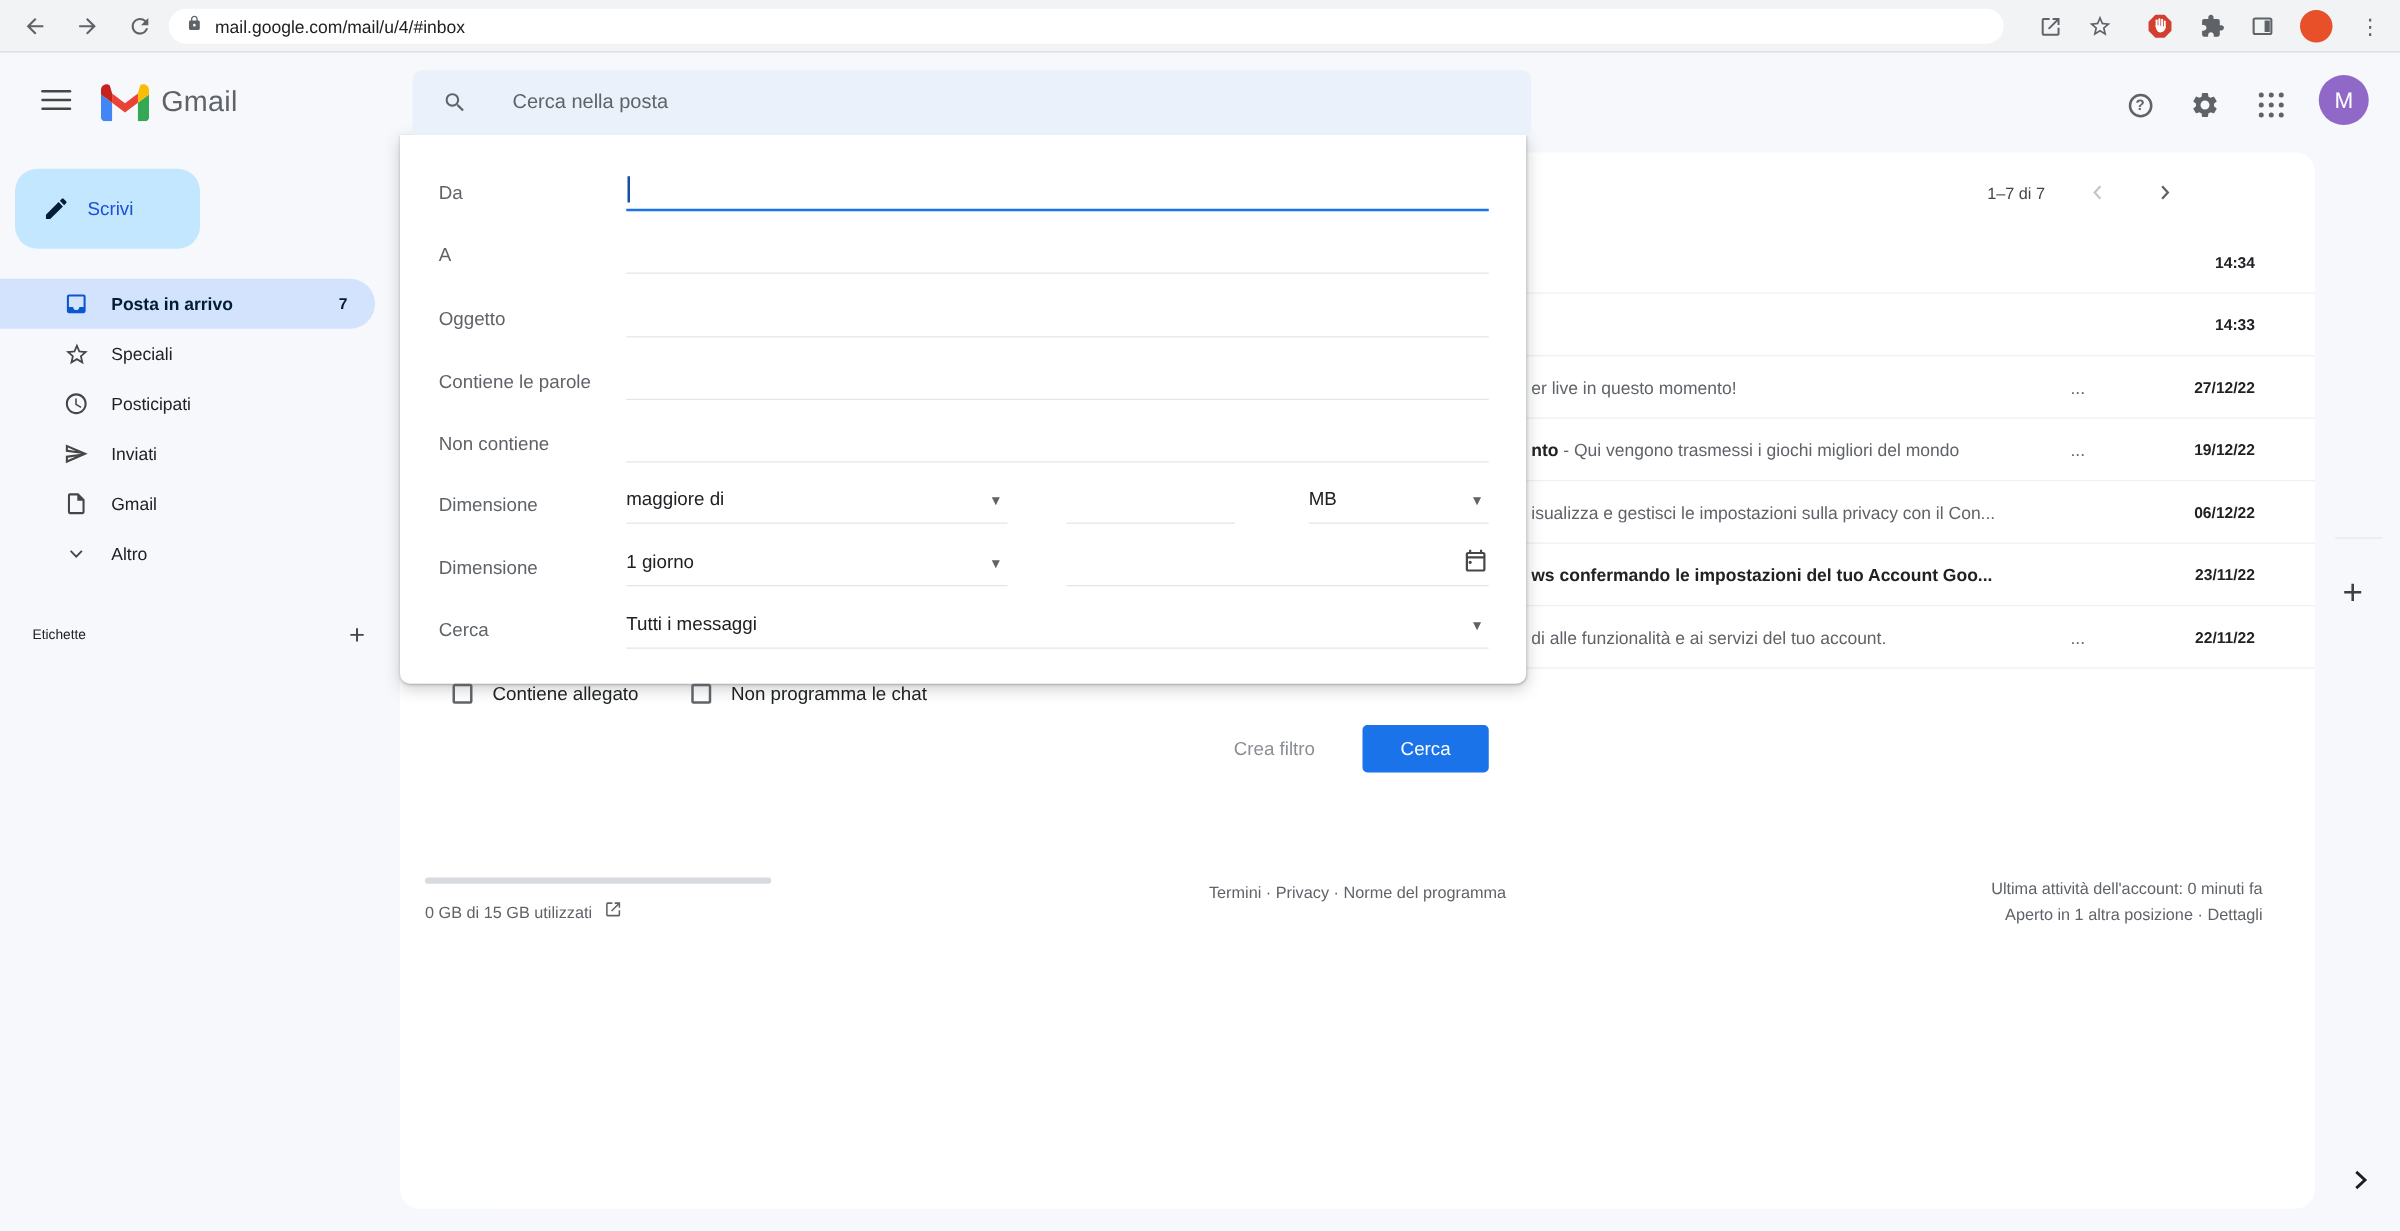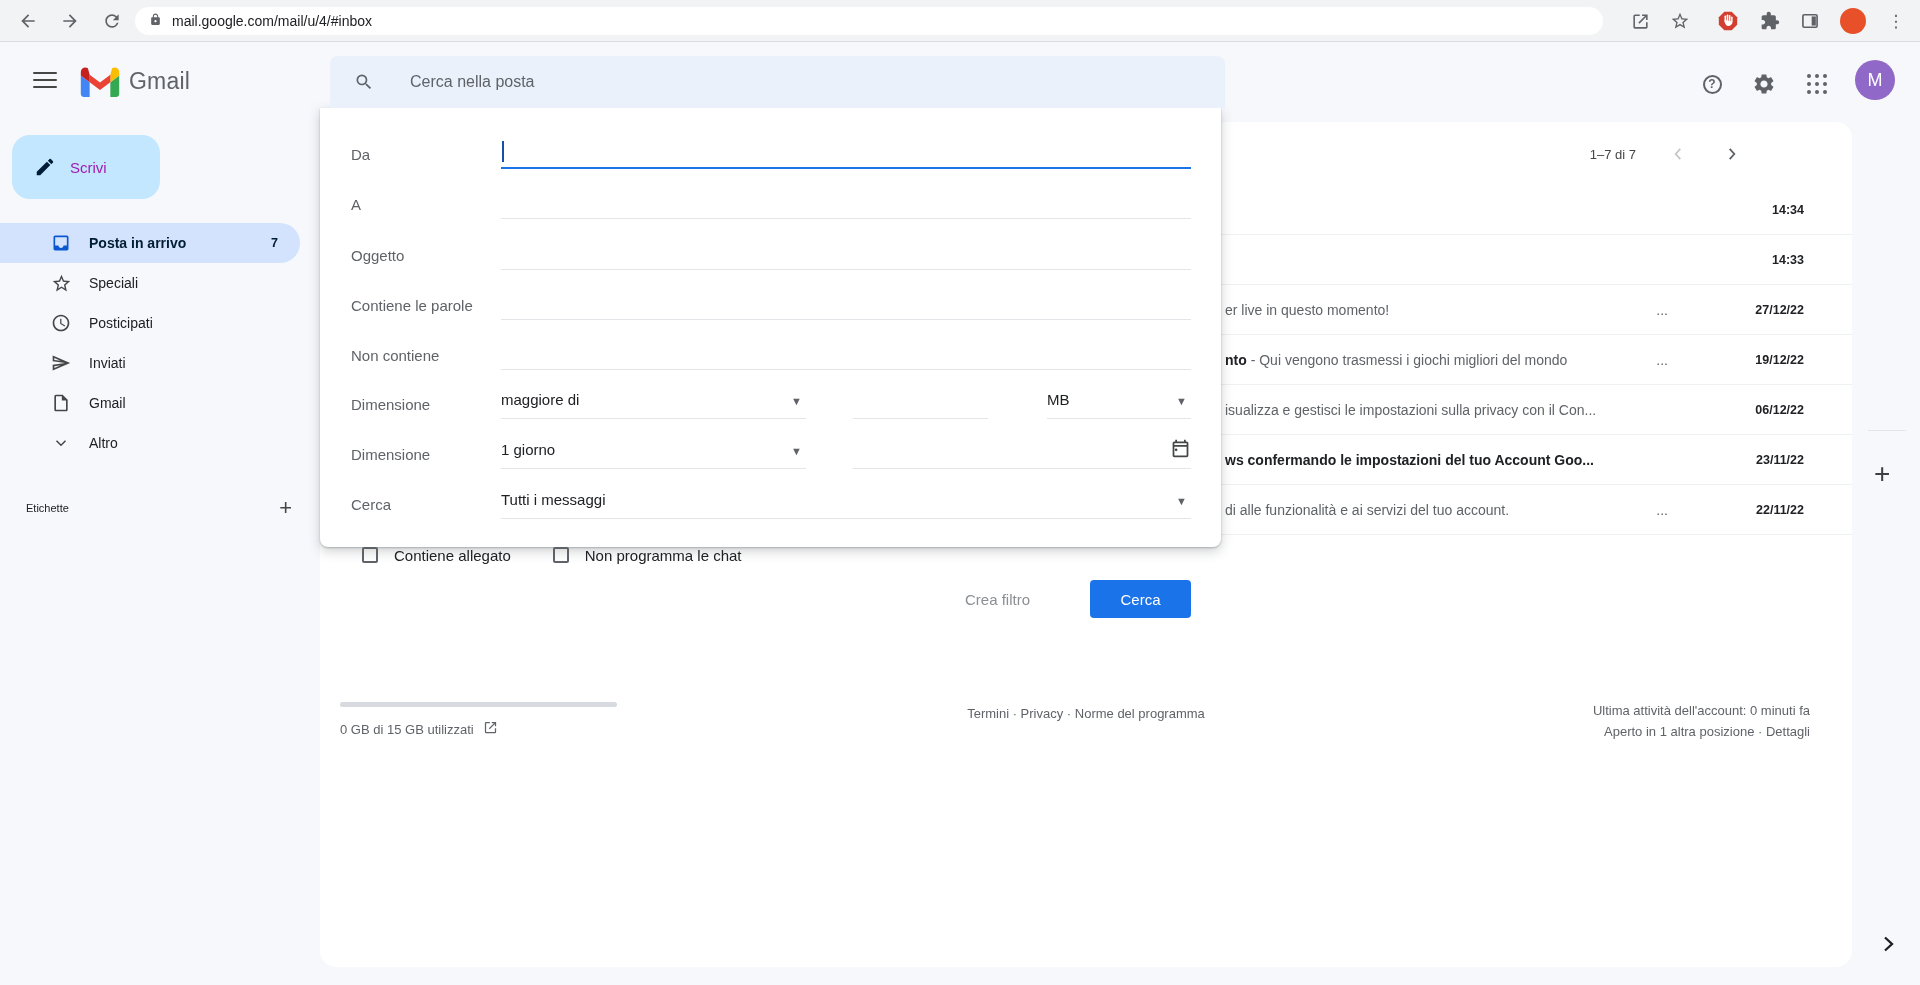--- a/index.html
+++ b/index.html
@@ -33,21 +33,21 @@
   .help-ring { width:19px; height:19px; border:2px solid #5f6368; border-radius:50%; font-size:12px;
                font-weight:bold; color:#5f6368; display:flex; align-items:center; justify-content:center; }
   .grid9 { display:grid; grid-template-columns:repeat(3,5px); grid-template-rows:repeat(3,5px); gap:3px; }
   .grid9 i { width:4.5px; height:4.5px; border-radius:50%; background:#5f6368; }
   .avatar { position:absolute; left:1855px; top:60px; width:40px; height:40px; border-radius:50%;
             background:#9068c8; color:#fff; font-size:18px; display:flex; align-items:center; justify-content:center; }
 
   
   .compose { position:absolute; left:12px; top:135px; width:148px; height:64px; background:#c2e7ff;
              border-radius:18px; display:flex; align-items:center; padding-left:22px; cursor:pointer; }
-  .compose-label { font-size:15px; font-weight:500; color:#a21caf; margin-left:14px; }
+  .compose-label { font-size:15px; font-weight:500; color:#1d4ed8; margin-left:14px; }
   .nav-item { position:absolute; left:0; width:300px; height:40px; border-radius:0 20px 20px 0;
               display:flex; align-items:center; padding-left:49px; font-size:14px; color:#202124; cursor:pointer; }
   .nav-item .nic { width:24px; height:24px; display:flex; align-items:center; justify-content:center; }
   .nav-item .nlabel { margin-left:16px; }
   .nav-item .ncount { margin-left:auto; margin-right:22px; font-size:12.5px; font-weight:bold; color:#001d35; }
   .nav-item.sel { background:#d3e3fd; font-weight:bold; color:#001d35; }
   .labels-hdr { position:absolute; left:26px; top:498px; width:266px; display:flex; align-items:center;
                 justify-content:space-between; }
   .labels-title { font-size:11px; color:#202124; }
   .labels-plus { font-size:22px; color:#444746; line-height:20px; }
@@ -85,21 +85,21 @@
           justify-content:space-between; font-size:15px; color:#202124; padding-top:2px; cursor:pointer; }
   .arrow { font-size:11px; color:#5f6368; padding-top:4px; padding-right:4px; }
   .spacer47 { flex:none; width:47px; } .spacer59 { flex:none; width:59px; }
   .w305 { flex:none; width:305px; } .w135 { flex:none; width:135px; } .w144 { flex:none; width:144px; }
   .w338 { flex:none; width:338px; } .w690 { flex:none; width:690px; }
   .datefield { position:relative; height:30px; border-bottom:1px solid #e3e5e8; }
   .cal-ic { position:absolute; right:0; top:-1px; cursor:pointer; }
   .cbgroup { display:flex; align-items:center; cursor:pointer; }
   .cb { width:16px; height:16px; border:2px solid #5f6368; border-radius:2px; }
   .cblabel { font-size:15px; color:#202124; margin-left:16px; }
-  .pbuttons { position:absolute; right:30px; top:472px; display:flex; align-items:center; gap:60px; }
+  .pbuttons { position:absolute; right:30px; top:472px; display:flex; align-items:center; gap:38px; }
   .crea { font-size:15px; color:#8a8f94; cursor:pointer; }
   .cerca-btn { width:101px; height:38px; background:#1a73e8; color:#fff; border-radius:4px; font-size:15px;
                font-weight:500; display:flex; align-items:center; justify-content:center; cursor:pointer; }
 
   
   .rail-ic { position:absolute; left:1980px; width:30px; display:flex; justify-content:flex-start; cursor:pointer;text-decoration:underline; }
   .rail-div { position:absolute; left:1868px; top:430px; width:38px; border-top:1px solid #e3e6ea; }
   .rail-plus { position:absolute; left:1874px; top:458px; font-size:28px; color:#3c4043; cursor:pointer; }
   .rail-chev { position:absolute; left:1876px; top:932px; cursor:pointer; }
 </style>

